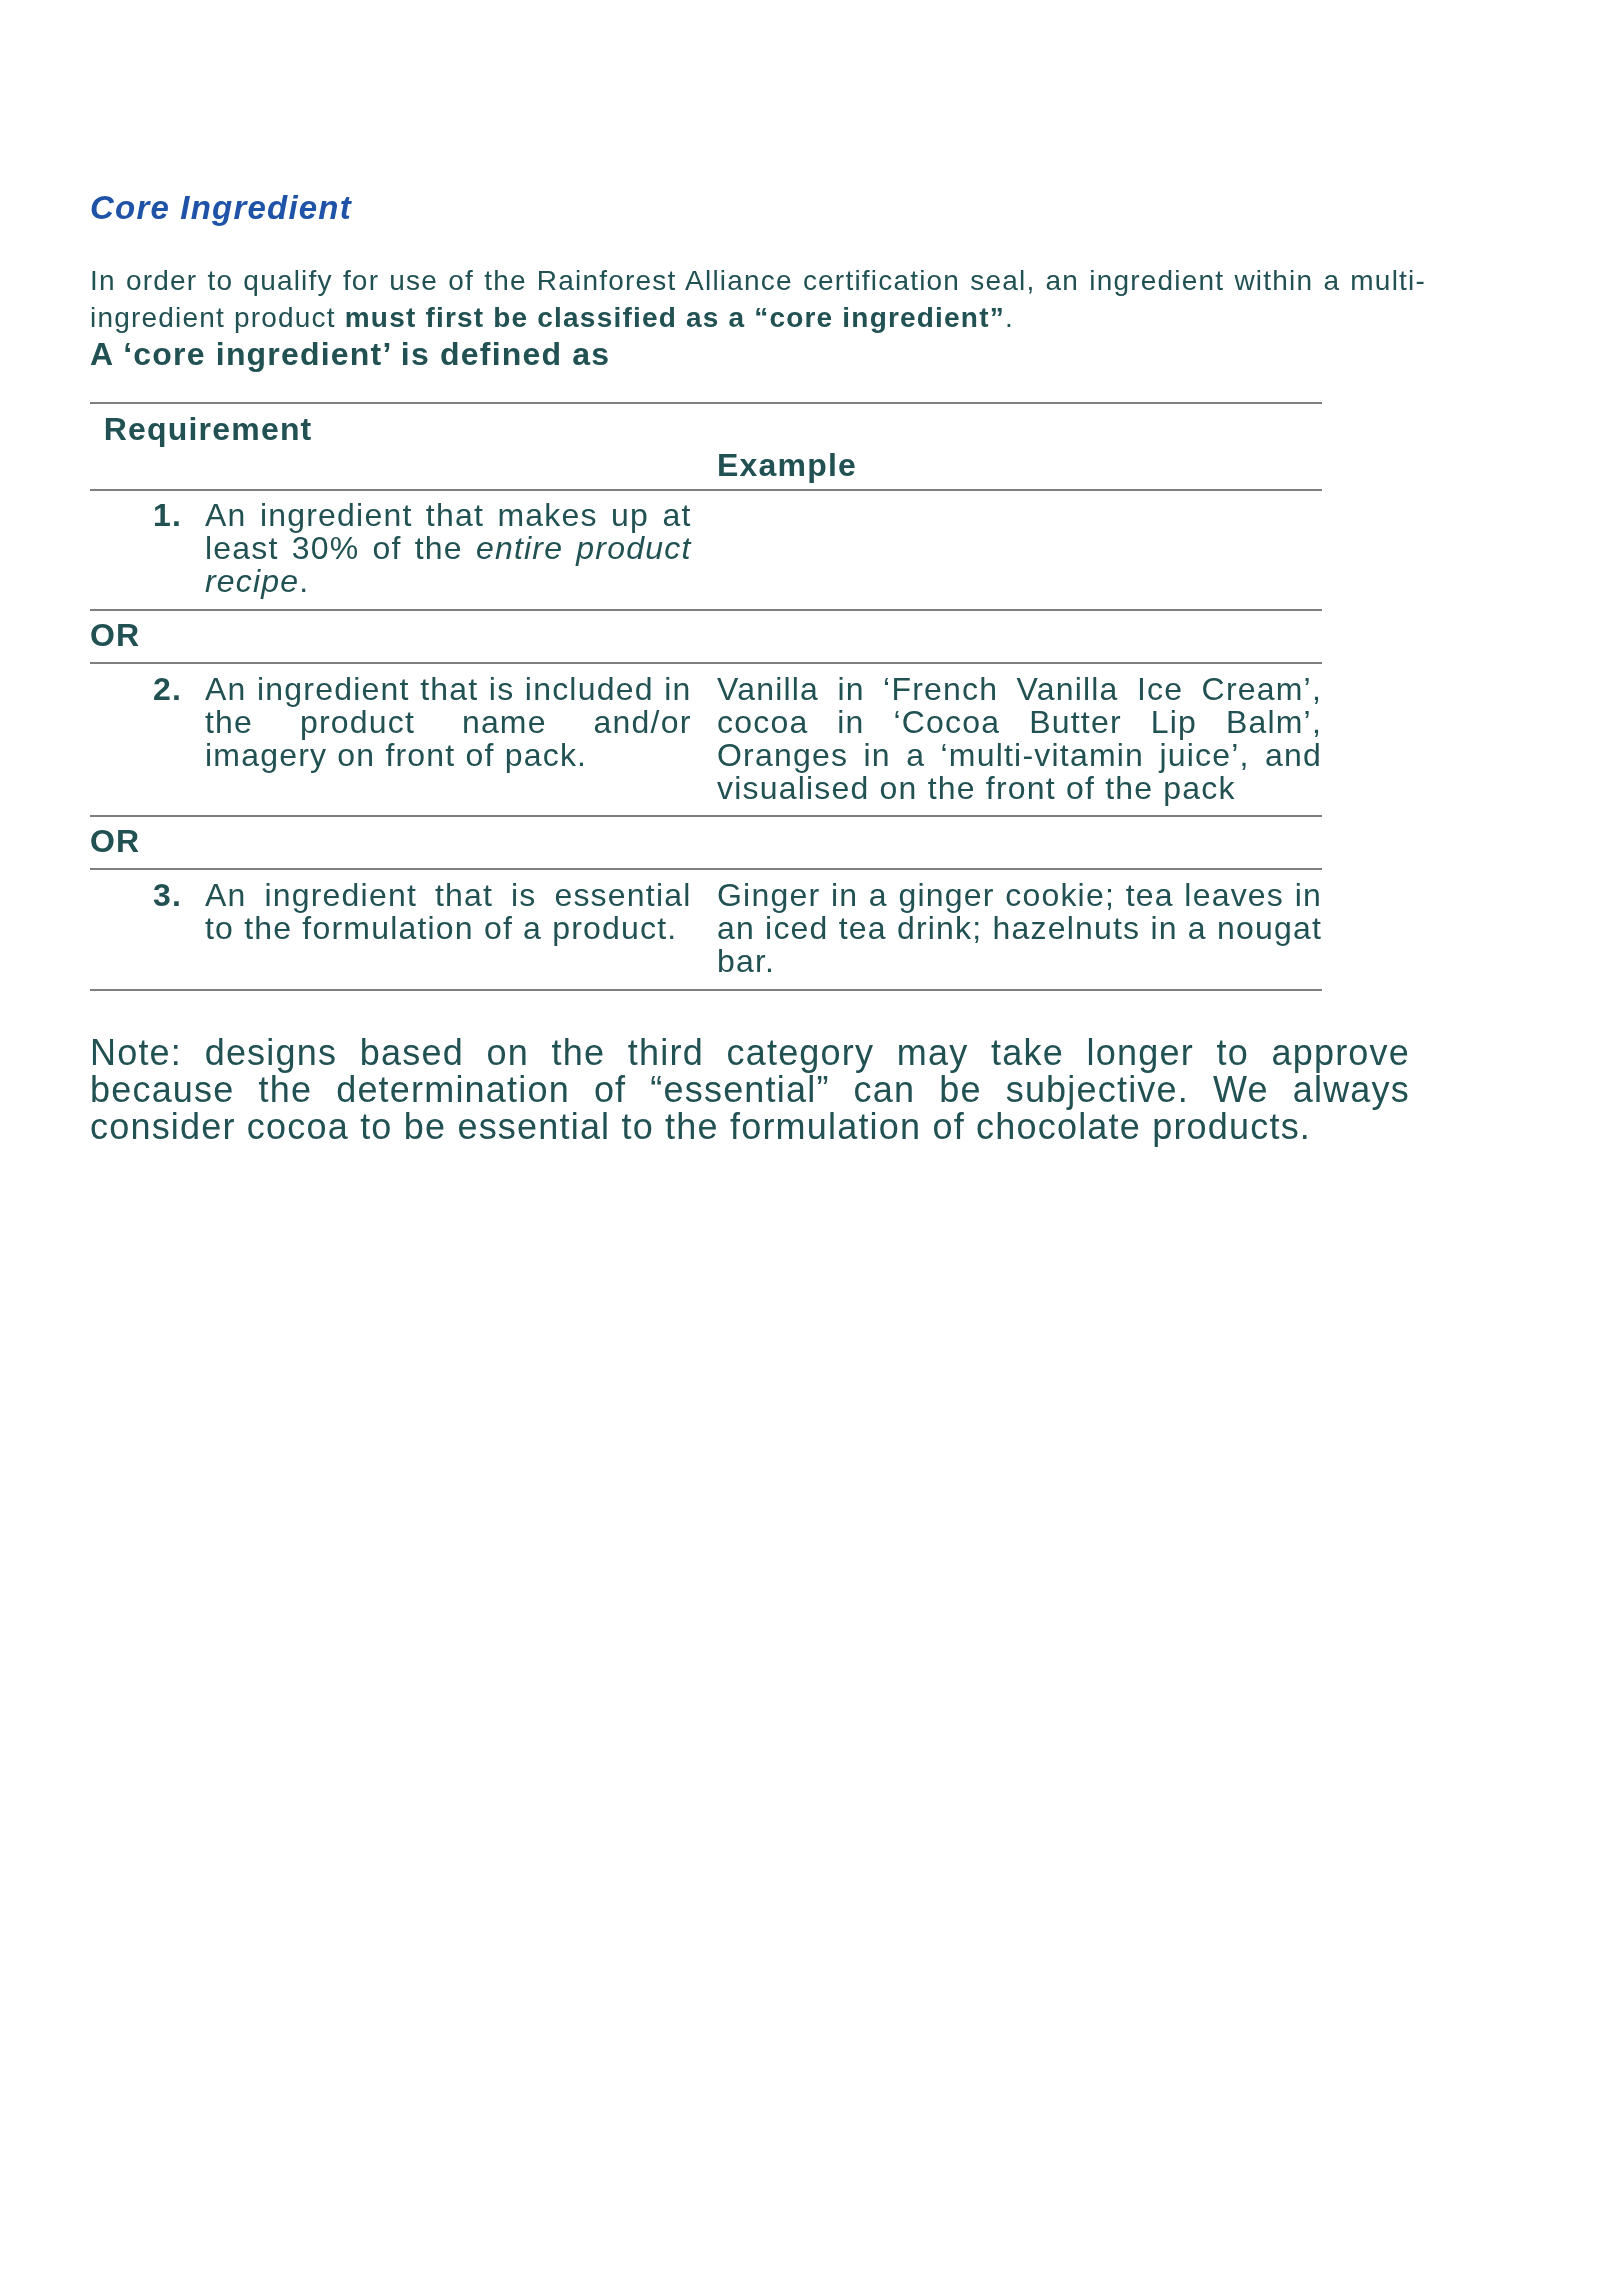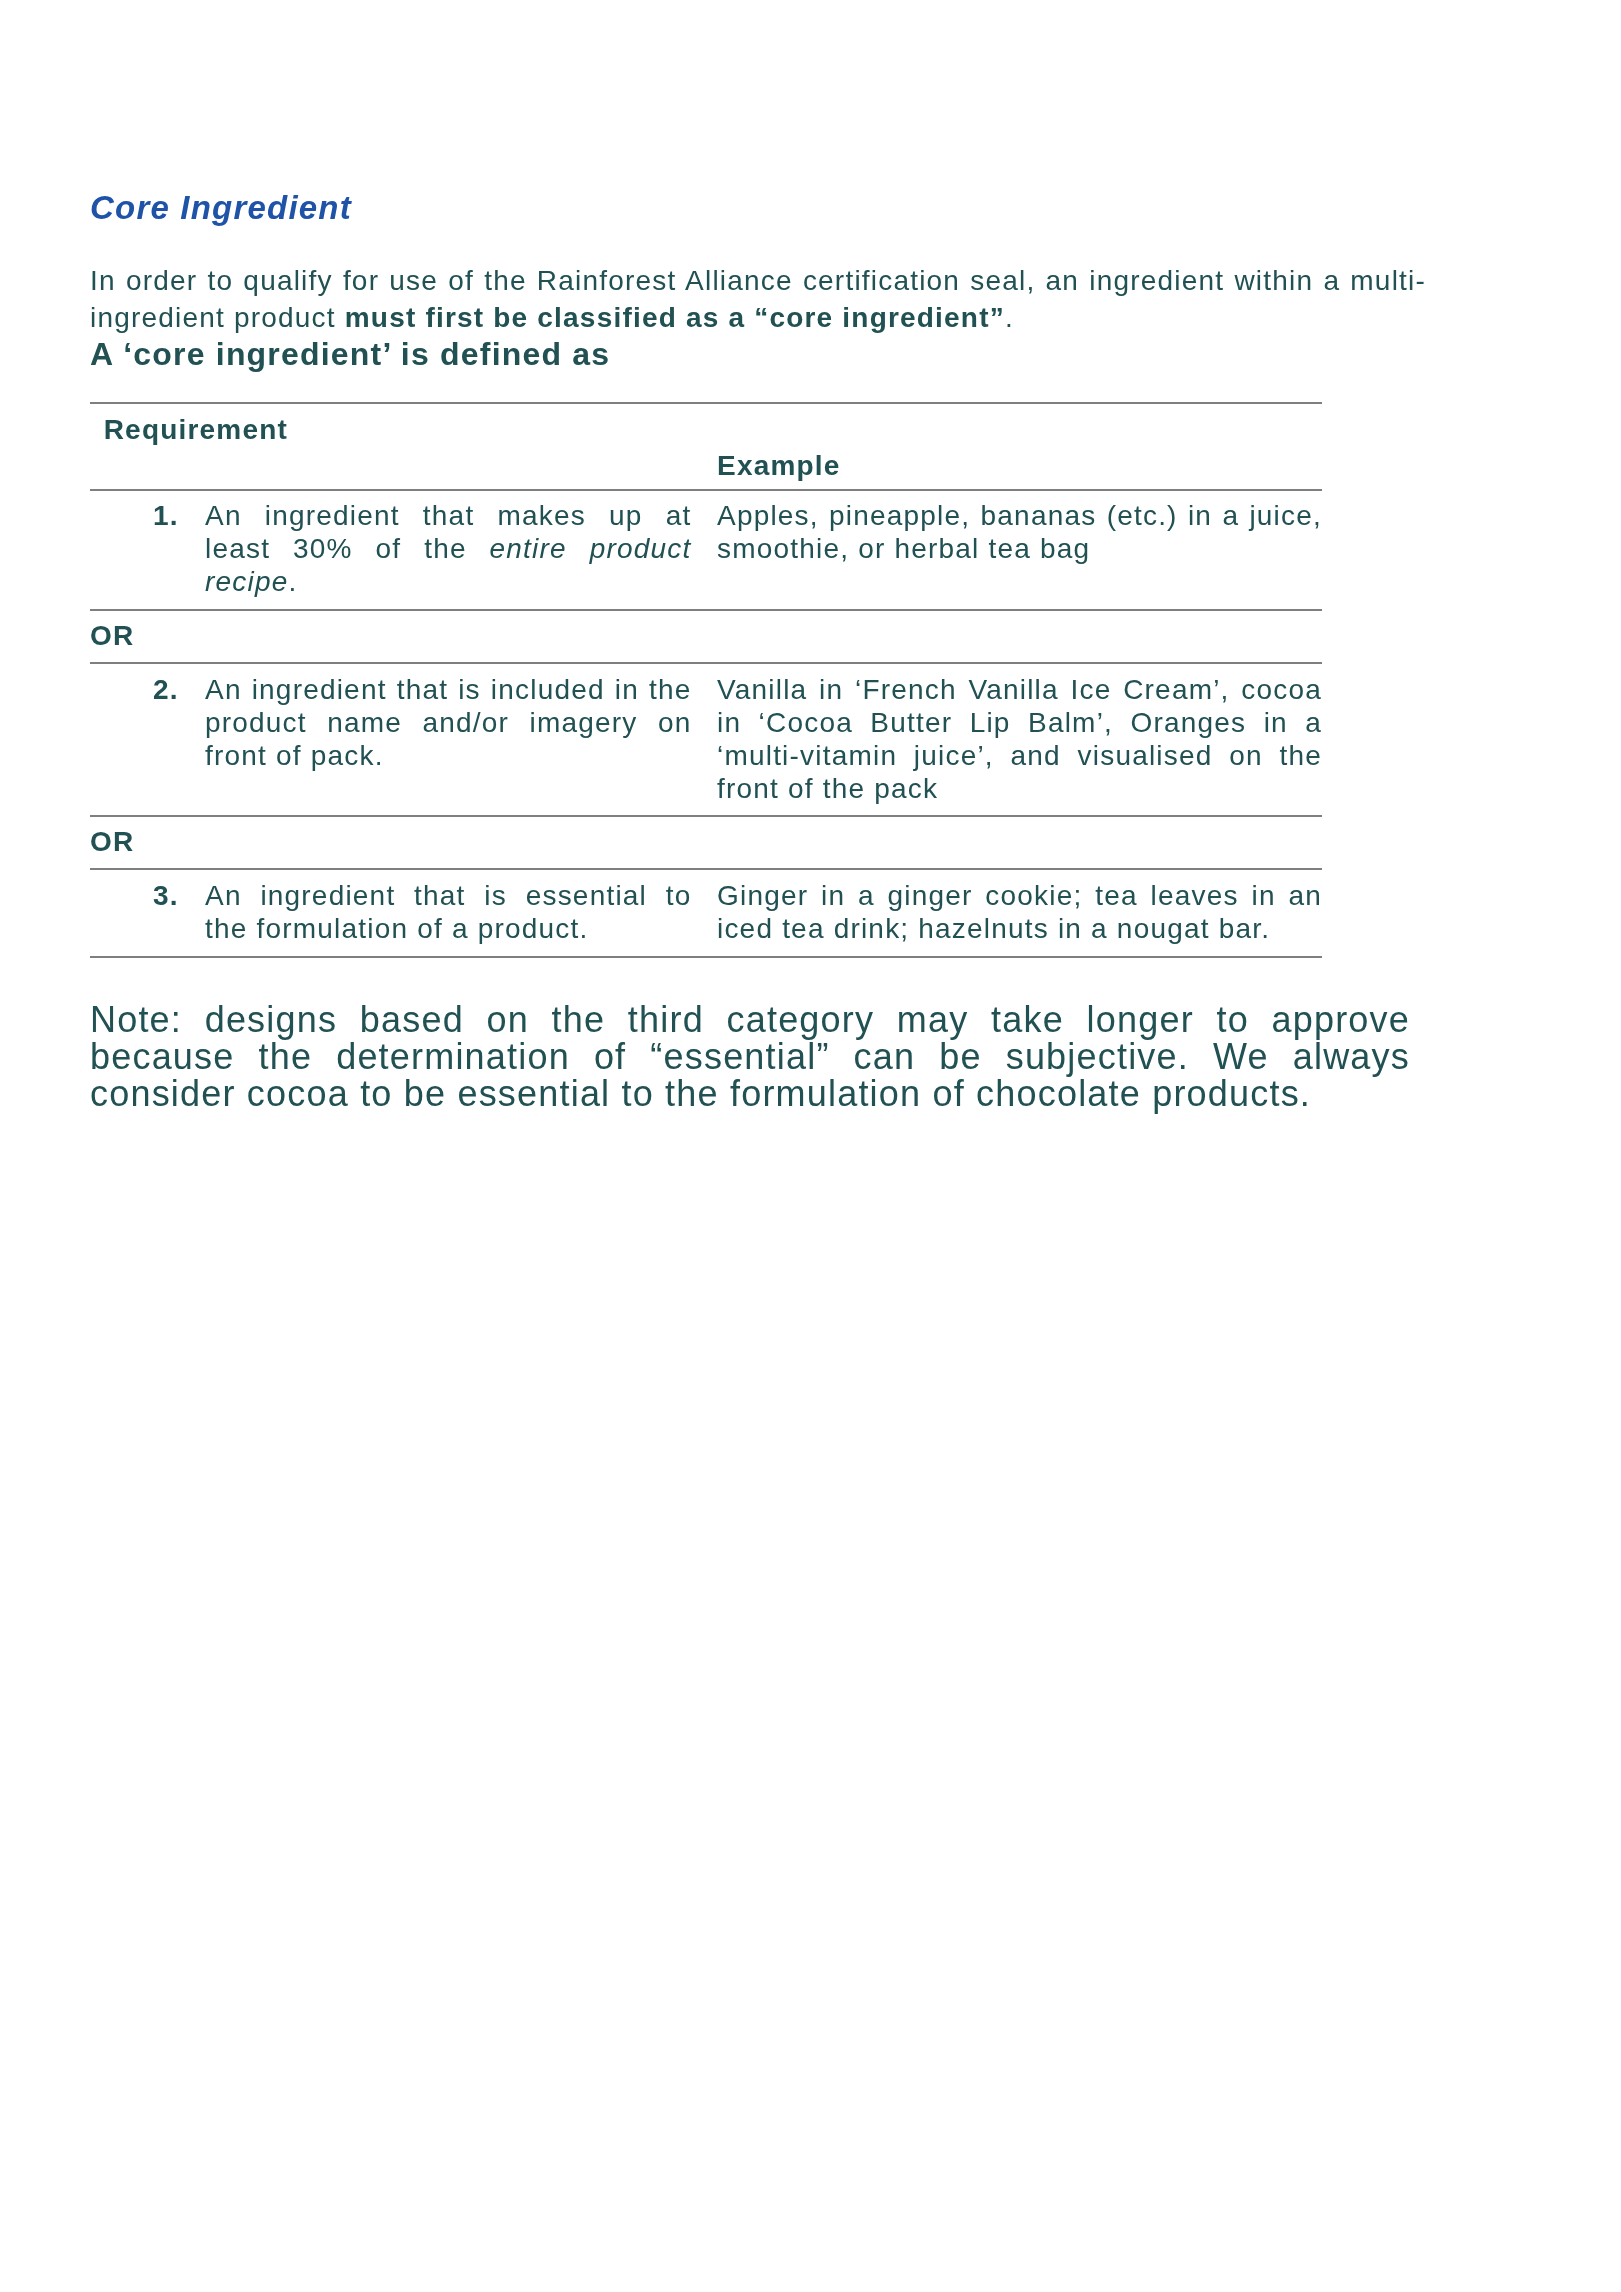--- a/index.html
+++ b/index.html
@@ -40,21 +40,21 @@
   }
   .defined-line {
     font-size: 32px;
     line-height: 37px;
     font-weight: bold;
     margin: 0 0 29px 0;
   }
   .rules-table {
     width: 1232px;
     border-top: 2.9px solid var(--rule);
-    font-size: 28px;
+    font-size: 32px;
     line-height: 33px;
   }
   .trow { border-bottom: 2.9px solid var(--rule); }
   .header-row {
     display: flex;
     padding: 8.8px 0 6.9px 0;
     font-weight: bold;
   }
   .hdr-req { width: 627px; padding-left: 13.7px; }
   .hdr-ex  { width: 605px; margin-top: 36px; }
@@ -108,21 +108,20 @@
     <div class="trow header-row">
       <div class="hdr-req">Requirement</div>
       <div class="hdr-ex">Example</div>
     </div>
 
     <div class="trow data-row">
       <div class="req-cell">
         <span class="req-num">1.</span>
         <div class="req-body"><span>An ingredient that makes up at least 30% of the </span><span class="i">entire product recipe</span><span>.</span></div>
       </div>
-      <div class="ex-cell">Apples, pineapple, bananas (etc.) in a juice, smoothie, or herbal tea bag</div>
     </div>
 
     <div class="trow or-row">OR</div>
 
     <div class="trow data-row">
       <div class="req-cell">
         <span class="req-num">2.</span>
         <div class="req-body">An ingredient that is included in the product name and/or imagery on front of pack.</div>
       </div>
       <div class="ex-cell">Vanilla in ‘French Vanilla Ice Cream’, cocoa in ‘Cocoa Butter Lip Balm’, Oranges in a ‘multi-vitamin juice’, and visualised on the front of the pack</div>

